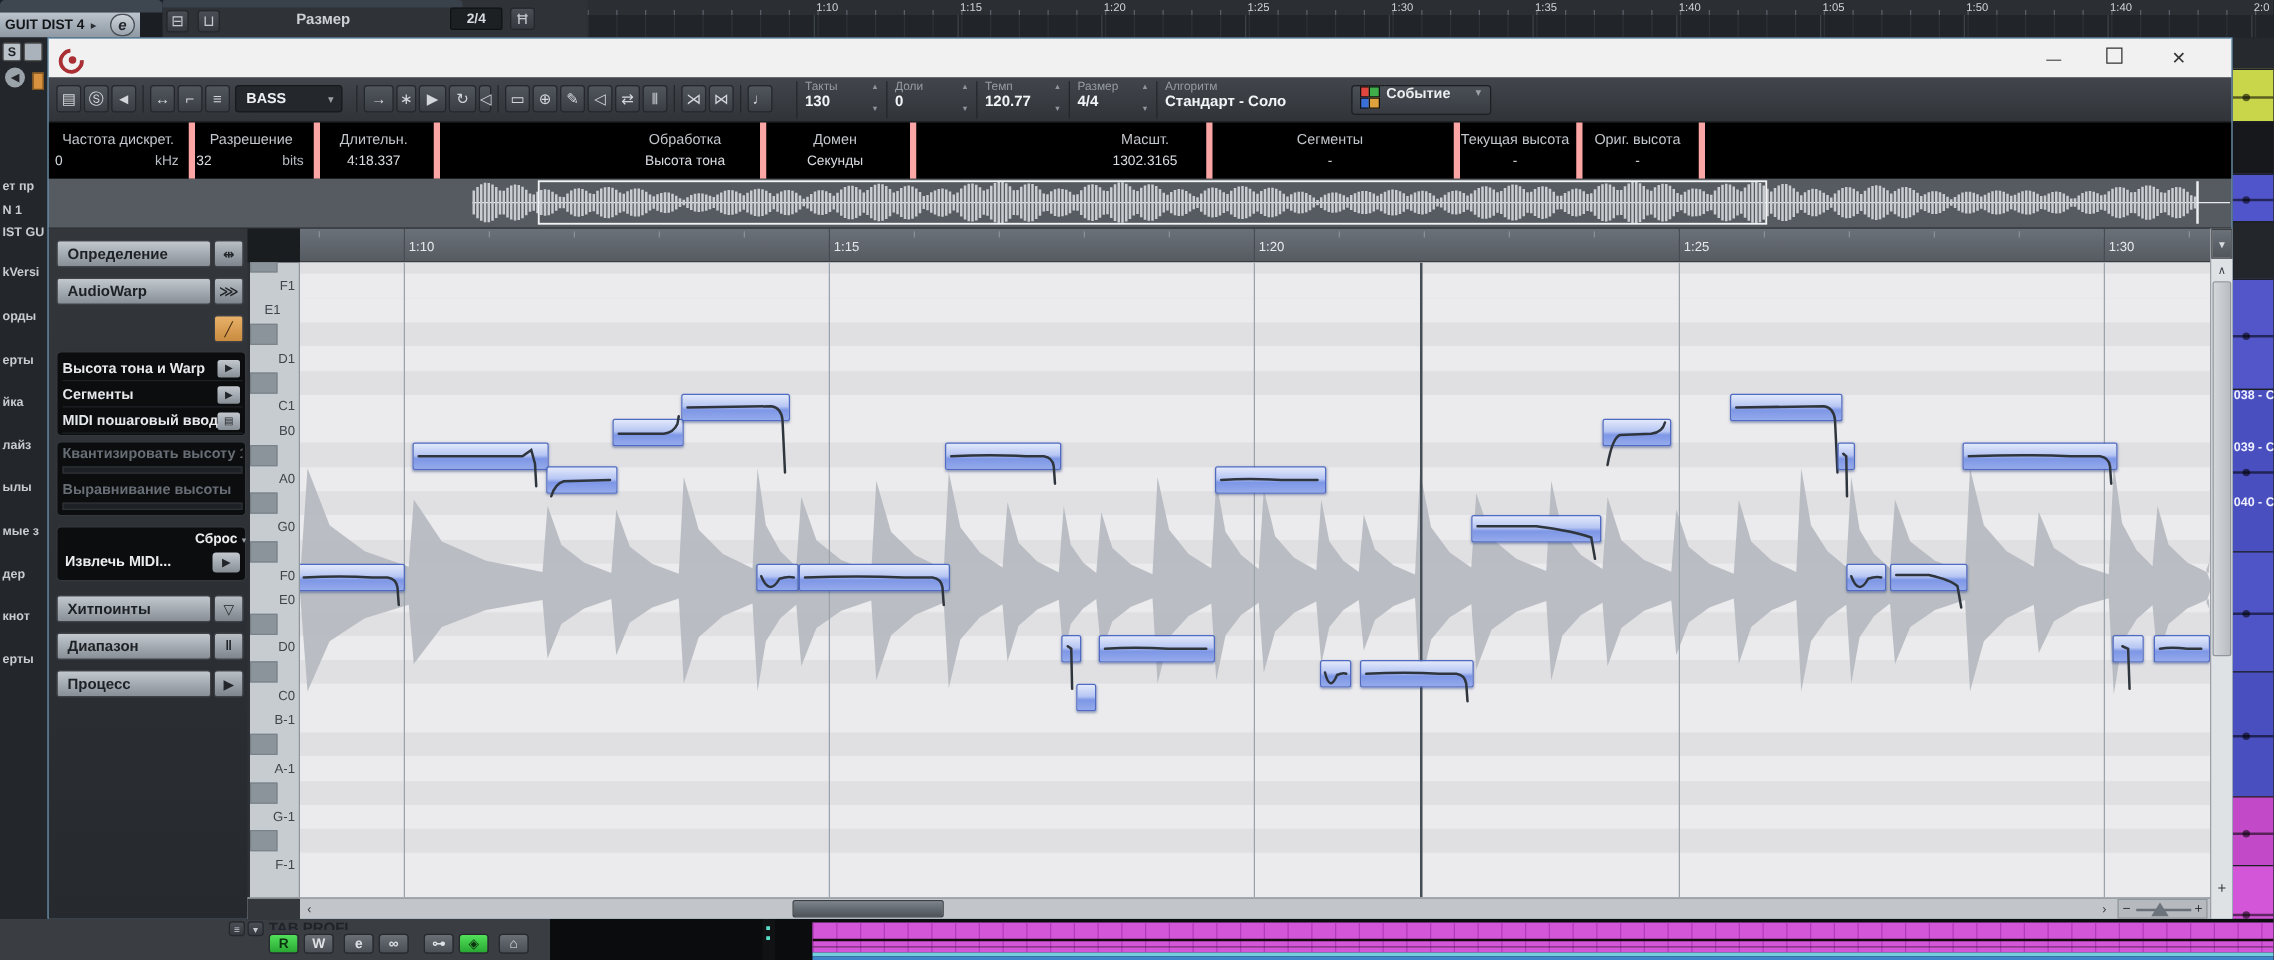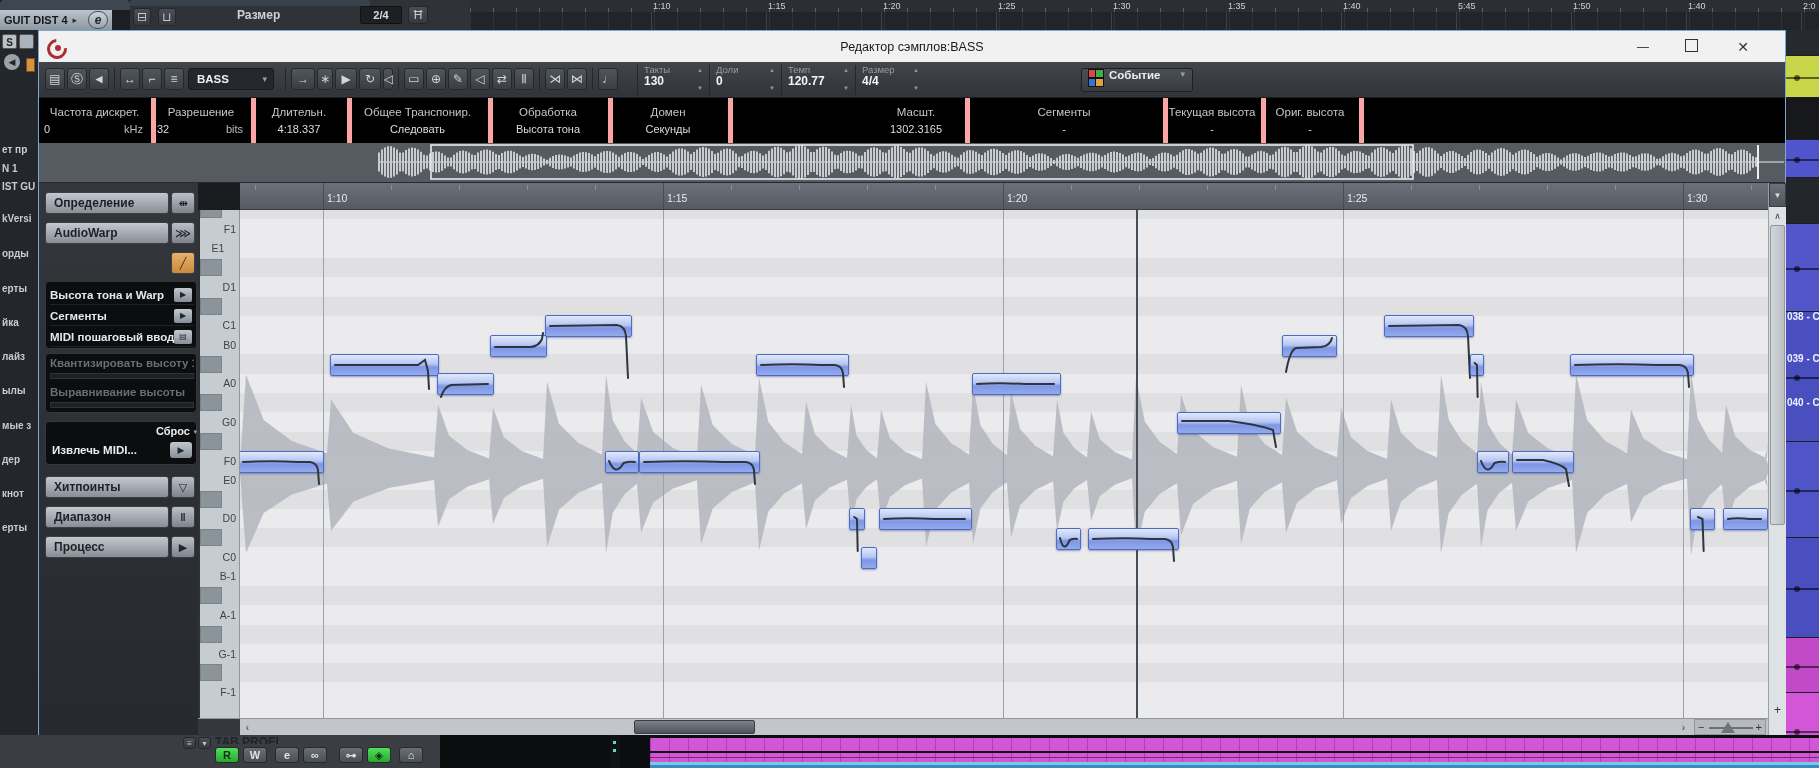--- a/index.html
+++ b/index.html
@@ -92,21 +92,21 @@
       <div style="position: absolute; box-sizing: border-box; left: 1328px; top: 8px; width: 1px; height: 4px; background: rgb(90, 96, 105);"></div>
       <div style="position: absolute; box-sizing: border-box; left: 1351px; top: 8px; width: 1px; height: 4px; background: rgb(90, 96, 105);"></div>
       <div style="position: absolute; box-sizing: border-box; left: 1374px; top: 8px; width: 1px; height: 4px; background: rgb(90, 96, 105);"></div>
       <div style="position: absolute; box-sizing: border-box; left: 223px; top: 1px; font-size: 9px; color: rgb(207, 211, 216);">1:10</div>
       <div style="position: absolute; box-sizing: border-box; left: 338px; top: 1px; font-size: 9px; color: rgb(207, 211, 216);">1:15</div>
       <div style="position: absolute; box-sizing: border-box; left: 453px; top: 1px; font-size: 9px; color: rgb(207, 211, 216);">1:20</div>
       <div style="position: absolute; box-sizing: border-box; left: 568px; top: 1px; font-size: 9px; color: rgb(207, 211, 216);">1:25</div>
       <div style="position: absolute; box-sizing: border-box; left: 683px; top: 1px; font-size: 9px; color: rgb(207, 211, 216);">1:30</div>
       <div style="position: absolute; box-sizing: border-box; left: 798px; top: 1px; font-size: 9px; color: rgb(207, 211, 216);">1:35</div>
       <div style="position: absolute; box-sizing: border-box; left: 913px; top: 1px; font-size: 9px; color: rgb(207, 211, 216);">1:40</div>
-      <div style="position: absolute; box-sizing: border-box; left: 1028px; top: 1px; font-size: 9px; color: rgb(207, 211, 216);">5:45</div>
+      <div style="position: absolute; box-sizing: border-box; left: 1028px; top: 1px; font-size: 9px; color: rgb(207, 211, 216);">1:05</div>
       <div style="position: absolute; box-sizing: border-box; left: 1143px; top: 1px; font-size: 9px; color: rgb(207, 211, 216);">1:50</div>
       <div style="position: absolute; box-sizing: border-box; left: 1258px; top: 1px; font-size: 9px; color: rgb(207, 211, 216);">1:40</div>
       <div style="position: absolute; box-sizing: border-box; left: 1373px; top: 1px; font-size: 9px; color: rgb(207, 211, 216);">2:0</div>
     </div>
   <div class="abs" id="bgGrid" style="left:430px;top:12px;width:1389px;height:18px;background:#212529;overflow:hidden;">
       <div style="position: absolute; box-sizing: border-box; left: 40px; top: 0px; width: 1px; height: 18px; background: rgb(45, 50, 55);"></div>
       <div style="position: absolute; box-sizing: border-box; left: 63px; top: 0px; width: 1px; height: 18px; background: rgb(45, 50, 55);"></div>
       <div style="position: absolute; box-sizing: border-box; left: 86px; top: 0px; width: 1px; height: 18px; background: rgb(45, 50, 55);"></div>
       <div style="position: absolute; box-sizing: border-box; left: 109px; top: 0px; width: 1px; height: 18px; background: rgb(45, 50, 55);"></div>
       <div style="position: absolute; box-sizing: border-box; left: 132px; top: 0px; width: 1px; height: 18px; background: rgb(45, 50, 55);"></div>
@@ -350,21 +350,20 @@
     <div class="abs" style="left:650px;top:30px;width:1169px;height:3px;background:#3e86c8;"></div>
   </div>
 
   <div class="abs" style="left:38px;top:30px;width:1748px;height:705px;border:1px solid #79aacd;background:#2e3237;"></div>
 
   <div class="abs" style="left:39px;top:31px;width:1746px;height:31px;background:#f1f1f1;display:flex;align-items:center;">
     <div style="position:relative;width:16px;height:16px;margin-left:8px;">
       <div style="position:absolute;left:0;top:0;width:14px;height:14px;border:3px solid #a92f34;border-radius:50%;border-top-color:transparent;transform:rotate(40deg);"></div>
       <div style="position:absolute;left:8px;top:6px;width:6px;height:6px;background:#a92f34;border-radius:50%;"></div>
     </div>
-    <div style="position:absolute;left:0;right:0;text-align:center;font-size:12.5px;color:#1a1a1a;">Редактор сэмплов:BASS</div>
     <div style="position:absolute;right:120px;width:44px;text-align:center;font-size:12px;color:#333;">—</div>
     <div style="position:absolute;right:72px;width:44px;text-align:center;"><span style="display:inline-block;width:11px;height:11px;border:1.5px solid #333;"></span></div>
     <div style="position:absolute;right:20px;width:44px;text-align:center;font-size:14px;color:#333;">✕</div>
   </div>
 
   <div class="abs" id="toolbar" style="left:39px;top:62px;width:1746px;height:36px;background:linear-gradient(#42464c,#303439);border-bottom:1px solid #1c1f22;">
       <div style="position: absolute; box-sizing: border-box; left: 6px; top: 6px; width: 20px; height: 22px; background: linear-gradient(rgb(81, 86, 93), rgb(58, 62, 68)); border: 1px solid rgb(36, 39, 43); border-radius: 3px; color: rgb(211, 215, 219); font-size: 12px; text-align: center; line-height: 21px;">▤</div>
       <div style="position: absolute; box-sizing: border-box; left: 28px; top: 6px; width: 20px; height: 22px; background: linear-gradient(rgb(81, 86, 93), rgb(58, 62, 68)); border: 1px solid rgb(36, 39, 43); border-radius: 3px; color: rgb(211, 215, 219); font-size: 12px; text-align: center; line-height: 21px;">Ⓢ</div>
       <div style="position: absolute; box-sizing: border-box; left: 50px; top: 6px; width: 20px; height: 22px; background: linear-gradient(rgb(81, 86, 93), rgb(58, 62, 68)); border: 1px solid rgb(36, 39, 43); border-radius: 3px; color: rgb(211, 215, 219); font-size: 12px; text-align: center; line-height: 21px;">◄</div>
       <div style="position: absolute; box-sizing: border-box; left: 75px; top: 6px; width: 1px; height: 22px; background: rgb(35, 38, 42);"></div>
@@ -407,20 +406,26 @@
         <div class="field-value">120.77</div>
         <div style="position: absolute; box-sizing: border-box; right: 4px; top: 2px; font-size: 6px; color: rgb(143, 149, 156);">▲</div>
         <div style="position: absolute; box-sizing: border-box; right: 4px; top: 20px; font-size: 6px; color: rgb(143, 149, 156);">▼</div>
       </div>
       <div style="position: absolute; box-sizing: border-box; left: 816px; top: 3px; width: 68px; height: 30px; border-left: 1px solid rgb(35, 38, 42); padding-left: 6px;">
         <div class="field-label">Размер</div>
         <div class="field-value">4/4</div>
         <div style="position: absolute; box-sizing: border-box; right: 4px; top: 2px; font-size: 6px; color: rgb(143, 149, 156);">▲</div>
         <div style="position: absolute; box-sizing: border-box; right: 4px; top: 20px; font-size: 6px; color: rgb(143, 149, 156);">▼</div>
       </div>
+      <div style="position: absolute; box-sizing: border-box; left: 886px; top: 3px; width: 190px; height: 30px; border-left: 1px solid rgb(35, 38, 42); padding-left: 6px;">
+        <div class="field-label">Алгоритм</div>
+        <div class="field-value">Стандарт - Соло</div>
+        <div style="position: absolute; box-sizing: border-box; right: 4px; top: 2px; font-size: 6px; color: rgb(143, 149, 156);">▲</div>
+        <div style="position: absolute; box-sizing: border-box; right: 4px; top: 20px; font-size: 6px; color: rgb(143, 149, 156);">▼</div>
+      </div>
       <div style="position: absolute; box-sizing: border-box; left: 1042px; top: 6px; width: 112px; height: 24px; background: linear-gradient(rgb(74, 79, 86), rgb(56, 60, 66)); border: 1px solid rgb(29, 32, 35); border-radius: 3px; display: flex; align-items: flex-start;">
         <div style="box-sizing: border-box; position: relative; left: 0px; top: 0px; width: 14px; height: 14px; margin-left: 6px; display: grid; grid-template-columns: 7px 7px;">
           <div style="width: 7px; height: 7px; background: rgb(224, 69, 64); border: 0.5px solid rgb(17, 17, 17);"></div>
           <div style="width: 7px; height: 7px; background: rgb(63, 174, 74); border: 0.5px solid rgb(17, 17, 17);"></div>
           <div style="width: 7px; height: 7px; background: rgb(58, 111, 216); border: 0.5px solid rgb(17, 17, 17);"></div>
           <div style="width: 7px; height: 7px; background: rgb(224, 162, 60); border: 0.5px solid rgb(17, 17, 17);"></div>
         </div>
         <span style="color: rgb(236, 238, 240); font-size: 11.5px; font-weight: bold; margin-left: 7px;">Событие</span>
         <span style="color: rgb(154, 160, 166); font-size: 9px; margin-left: auto; margin-right: 7px;">▾</span>
       </div>
@@ -431,24 +436,20 @@
         <div class="h">Частота дискрет.</div>
         <div class="v" style="text-align: left; padding-left: 6px;">0<span style="float: right; padding-right: 8px; color: rgb(184, 189, 195);">kHz</span></div>
       </div>
       <div class="infocell" style="left: 112px; width: 100px;">
         <div class="h">Разрешение</div>
         <div class="v" style="text-align: left; padding-left: 6px;">32<span style="float: right; padding-right: 8px; color: rgb(184, 189, 195);">bits</span></div>
       </div>
       <div class="infocell" style="left: 212px; width: 96px;">
         <div class="h">Длительн.</div>
         <div class="v">4:18.337</div>
-      </div>
-      <div class="infocell" style="left: 308px; width: 141px;">
-        <div class="h">Общее Транспонир.</div>
-        <div class="v">Следовать</div>
       </div>
       <div class="infocell" style="left: 449px; width: 120px;">
         <div class="h">Обработка</div>
         <div class="v">Высота тона</div>
       </div>
       <div class="infocell" style="left: 569px; width: 120px;">
         <div class="h">Домен</div>
         <div class="v">Секунды</div>
       </div>
       <div class="infocell" style="left: 828px; width: 98px;">

